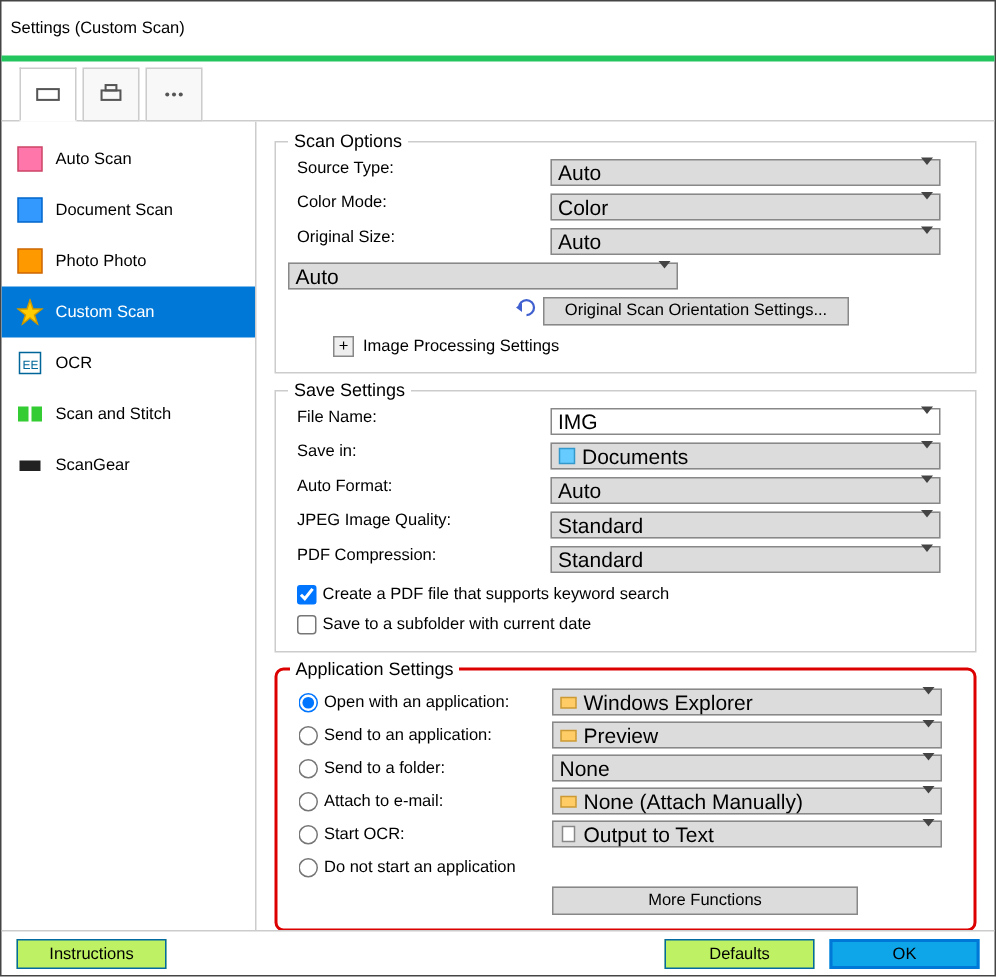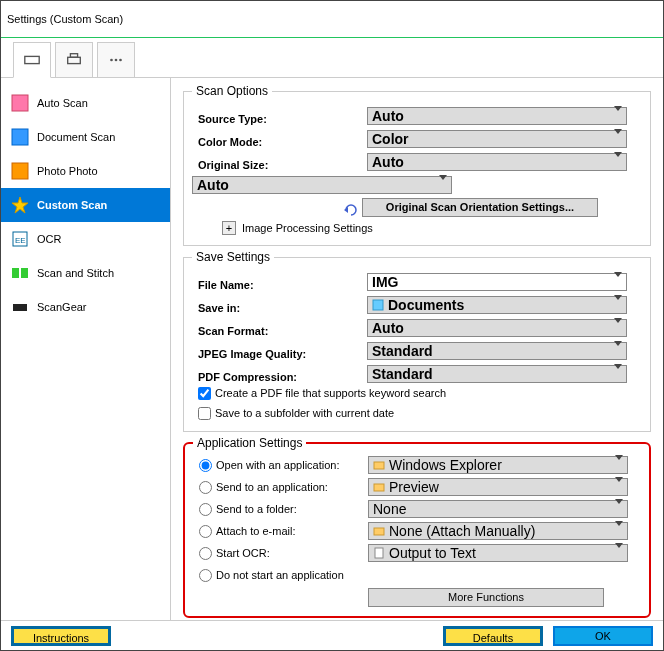--- a/index.html
+++ b/index.html
@@ -13,21 +13,21 @@
   .window {
     width: 664px;
     height: 651px;
     border: 1px solid #444;
     display: flex;
     flex-direction: column;
     position: relative;
   }
   .titlebar {
     height: 35px;
-    border-bottom: 1px solid #22c55e;
+    border-bottom: 4px solid #22c55e;
     display: flex;
     align-items: center;
     padding: 18px 6px;
   }
   .titlebar-title { font-size: 11px; }
   .toolbar {
     height: 40px;
     border-bottom: 1px solid #ccc;
     display: flex;
     padding: 4px 0 0 12px;
@@ -60,21 +60,20 @@
     height: 34px;
     display: flex;
     align-items: center;
     padding-left: 10px;
     gap: 8px;
     cursor: default;
   }
   .sidebar-item.selected {
     background: #0078d7;
     color: #fff;
-    font-weight: bold;
   }
   .sb-icon {
     width: 18px;
     height: 18px;
     flex-shrink: 0;
   }
   .main {
     flex: 1;
     padding: 6px 12px 4px 12px;
     overflow: hidden;
@@ -87,24 +86,23 @@
   fieldset.highlight {
     border: 2px solid #d00;
     border-radius: 6px;
   }
   legend {
     font-size: 12px;
     padding: 0 4px;
   }
   .row {
     display: flex;
-    align-items: flex-end;
+    align-items: flex-start;
     height: 22px;
     margin-top: 1px;
-    font-weight: bold;
   }
   .row-label {
     width: 175px;
     padding-left: 6px;
   }
   .row-control {
     flex: 1;
   }
   .combo {
     width: 260px;
@@ -122,21 +120,21 @@
     position: absolute;
     right: 4px;
     top: 3px;
   }
   .combo-icon {
     width: 12px;
     height: 12px;
     margin-right: 4px;
   }
   .btn-wide {
-    width: 236px;
+    width: 204px;
     height: 19px;
     border: 1px solid #888;
     background: #dcdcdc;
     text-align: center;
     line-height: 17px;
     font-size: 11px;
   }
   .expander {
     display: flex;
     align-items: center;
@@ -185,22 +183,22 @@
     border-top: 1px solid #ccc;
     display: flex;
     align-items: center;
     padding: 0 10px;
     gap: 10px;
   }
   .footer-spacer { flex: 1; }
   .footer-btn {
     width: 100px;
     height: 20px;
-    border: 3px solid #0369a1;
-    background: #fde047;
+    border: 1px solid #0369a1;
+    background: #bef264;
     text-align: center;
     line-height: 18px;
   }
   .footer-btn.primary {
     border: 2px solid #0078d7;
     background: #0ea5e9;
     line-height: 16px;
   }
   .chev {
     width:0;height:0;
@@ -360,21 +358,21 @@
             <div class="combo">
               <svg class="combo-icon" viewBox="0 0 12 12">
                   <rect x="1" y="1" width="10" height="10" fill="#6cf" stroke="#39c"></rect>
                 </svg>
               <span>Documents</span>
               <span class="combo-chevron"><span class="chev"></span></span>
             </div>
           </div>
         </div>
         <div class="row">
-          <div class="row-label">Scan Format:</div>
+          <div class="row-label">Auto Format:</div>
           <div class="row-control">
             <div class="combo">
               <span>Auto</span>
               <span class="combo-chevron"><span class="chev"></span></span>
             </div>
           </div>
         </div>
         <div class="row">
           <div class="row-label">JPEG Image Quality:</div>
           <div class="row-control">

